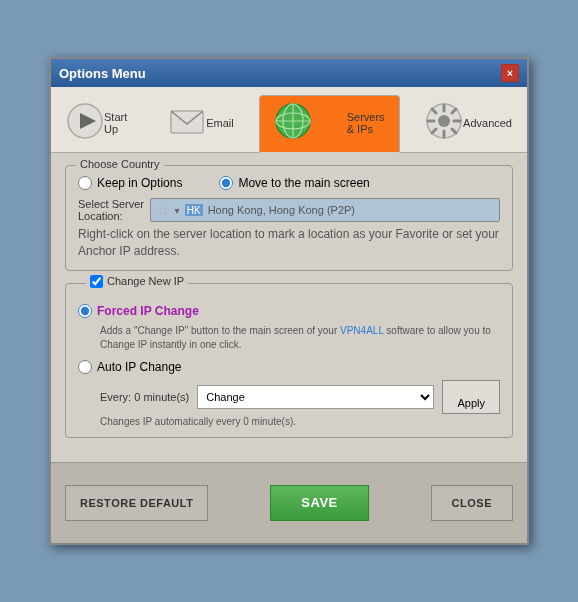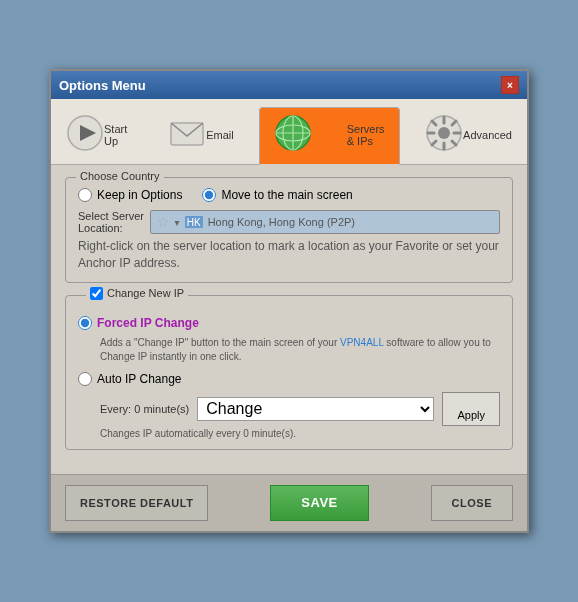--- a/index.html
+++ b/index.html
@@ -113,21 +113,21 @@
       padding: 0 4px;
       font-size: 11px;
       color: #333;
       display: flex;
       align-items: center;
       gap: 4px;
     }
     .radio-row {
       display: flex;
       align-items: flex-end;
-      gap: 20px;
+      gap: 37px;
       margin-bottom: 8px;
       flex-wrap: nowrap;
     }
     .radio-item {
       display: flex;
       align-items: center;
       gap: 5px;
       cursor: pointer;
     }
     .radio-input {
@@ -221,21 +221,21 @@
       flex-wrap: nowrap;
     }
     .every-label {
       font-size: 11px;
       color: #333;
       white-space: nowrap;
     }
     .change-select {
       flex: 1;
       height: 24px;
-      font-size: 16px;
+      font-size: 11px;
       border: 1px solid #999;
       background: white;
       padding: 0 4px;
     }
     .apply-btn {
       height: 24px;
       padding: 16px 14px;
       font-size: 11px;
       background: #e0ddd6;
       border: 1px solid #888;
@@ -245,21 +245,21 @@
     .auto-changes-text {
       font-size: 10px;
       color: #555;
       margin-left: 22px;
       margin-top: 2px;
     }
     .bottom-bar {
       display: flex;
       justify-content: space-between;
       align-items: center;
-      padding: 10px 14px;
+      padding: 22px 14px;
       background: #bab6ae;
       border-top: 1px solid #999;
       gap: 8px;
     }
     .btn-restore {
       height: 36px;
       padding: 0 14px;
       font-size: 11px;
       font-weight: bold;
       background: #c0bdb5;

